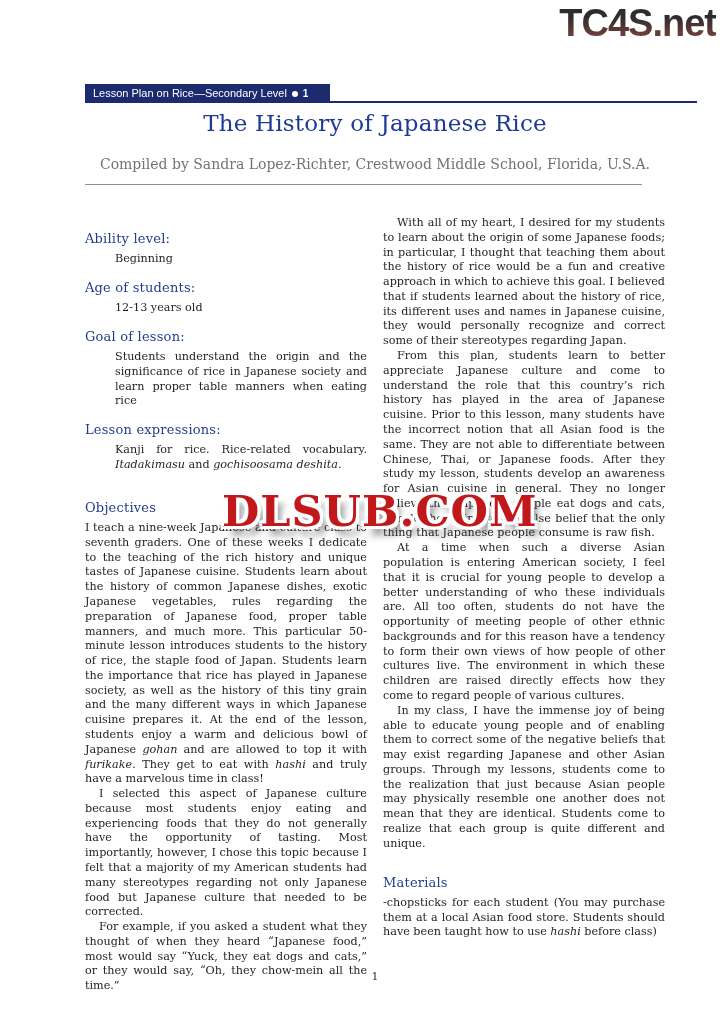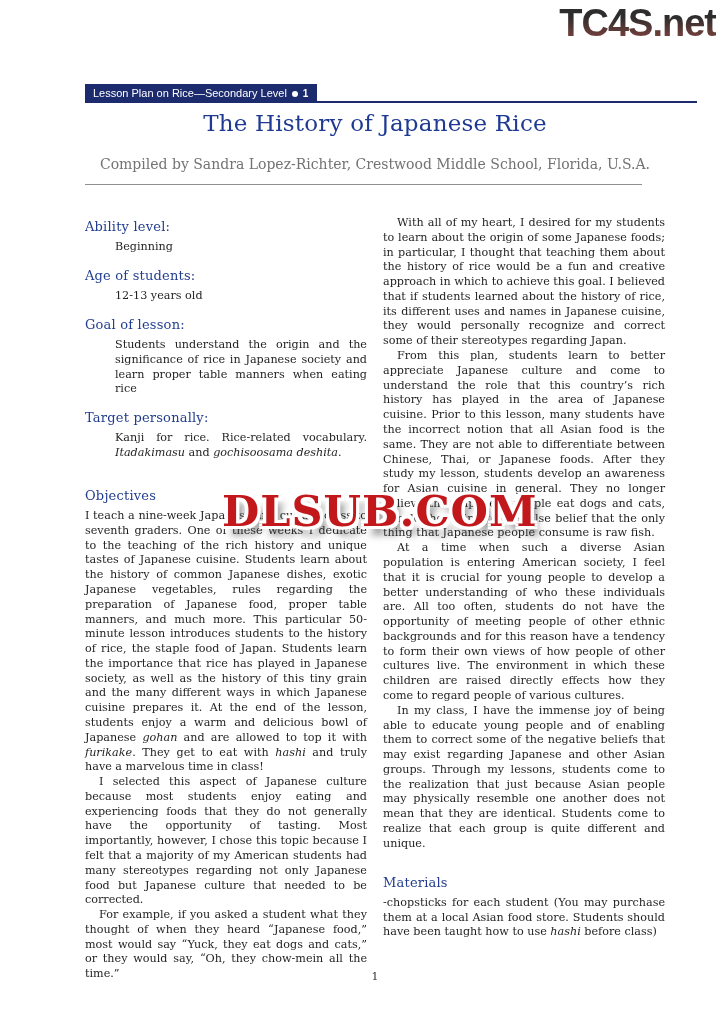--- a/index.html
+++ b/index.html
@@ -15,21 +15,21 @@
     font-weight:bold;font-size:38px;letter-spacing:-1px;
     background:linear-gradient(#2d2d2d 35%, #8a4640 95%);
     -webkit-background-clip:text;background-clip:text;
     -webkit-text-fill-color:transparent;color:transparent;
   }
   
   .banner{
     position:absolute;left:85px;top:84px;height:19px;
     background:#1c2a6e;color:#ffffff;
     font-family:"Liberation Sans","DejaVu Sans",sans-serif;
-    font-size:11px;line-height:19px;padding:0 9px 0 8px;
+    font-size:11px;line-height:19px;padding:0 22px 0 8px;
     display:flex;align-items:center;gap:5px;white-space:nowrap;
   }
   .banner .dot{width:6px;height:6px;border-radius:50%;background:#ffffff;display:inline-block;}
   .banner .num{font-weight:bold;font-size:10px;}
   .rule-navy{position:absolute;left:85px;top:101px;width:612px;height:2px;background:#1c2a6e;}
   
   .title{
     position:absolute;left:85px;top:110px;width:580px;
     font-size:23px;color:#1e3a92;letter-spacing:0.2px;text-align:center;
   }
@@ -41,21 +41,21 @@
   
   .cols{
     position:absolute;left:85px;top:216px;width:580px;
     display:flex;gap:16px;
     font-size:11.2px;line-height:1.32;
   }
   .col{width:282px;}
   .blue-head{
     color:#223d8f;font-size:13px;margin:12px 0 5px 0;letter-spacing:0.2px;
   }
-  .blue-head.first{margin-top:2px;}
+  .blue-head.first{margin-top:14px;}
   .meta-val{margin:0 0 4px 30px;text-align:justify;}
   .para{margin:0;text-align:justify;text-indent:14px;}
   .para.no-indent{text-indent:0;}
   .para + .para{margin-top:0;}
   .it{font-style:italic;}
   .objectives-gap{height:10px;}
   
   .pagenum{
     position:absolute;left:85px;top:970px;width:580px;text-align:center;
     font-size:11px;color:#333;
@@ -105,21 +105,21 @@
     <div class="col">
       <div class="blue-head first">Ability level:</div>
       <div class="meta-val"><span>Beginning</span></div>
 
       <div class="blue-head">Age of students:</div>
       <div class="meta-val"><span>12-13 years old</span></div>
 
       <div class="blue-head">Goal of lesson:</div>
       <div class="meta-val"><span>Students understand the origin and the significance of rice in Japanese society and learn proper table manners when eating rice</span></div>
 
-      <div class="blue-head">Target personally:</div>
+      <div class="blue-head">Lesson expressions:</div>
       <div class="meta-val"><span>Kanji for rice. Rice-related vocabulary. </span><span class="it">Itadakimasu</span><span> and </span><span class="it">gochisoosama deshita</span><span>.</span></div>
 
       <div class="objectives-gap"></div>
       <div class="blue-head">Objectives</div>
       <p class="para no-indent"><span>I teach a nine-week Japanese and culture class to seventh graders. One of these weeks I dedicate to the teaching of the rich history and unique tastes of Japanese cuisine.  Students learn about the history of common Japanese dishes, exotic Japanese vegetables, rules regarding the preparation of Japanese food, proper table manners, and much more. This particular 50-minute lesson introduces students to the history of rice, the staple food of Japan. Students learn the importance that rice has played in Japanese society, as well as the history of this tiny grain and the many different ways in which Japanese cuisine prepares it. At the end of the lesson, students enjoy a warm and delicious bowl of Japanese </span><span class="it">gohan</span><span> and are allowed to top it with </span><span class="it">furikake</span><span>. They get to eat with </span><span class="it">hashi</span><span> and truly have a marvelous time in class!</span></p>
       <p class="para"><span>I selected this aspect of Japanese culture because most students enjoy eating and experiencing foods that they do not generally have the opportunity of tasting. Most importantly, however, I chose this topic because I felt that a majority of my American students had many stereotypes regarding not only Japanese food but Japanese culture that needed to be corrected.</span></p>
       <p class="para"><span>For example, if you asked a student what they thought of when they heard “Japanese food,” most would say “Yuck, they eat dogs and cats,” or they would say, “Oh, they chow-mein all the time.”</span></p>
     </div>
 
     <div class="col">

